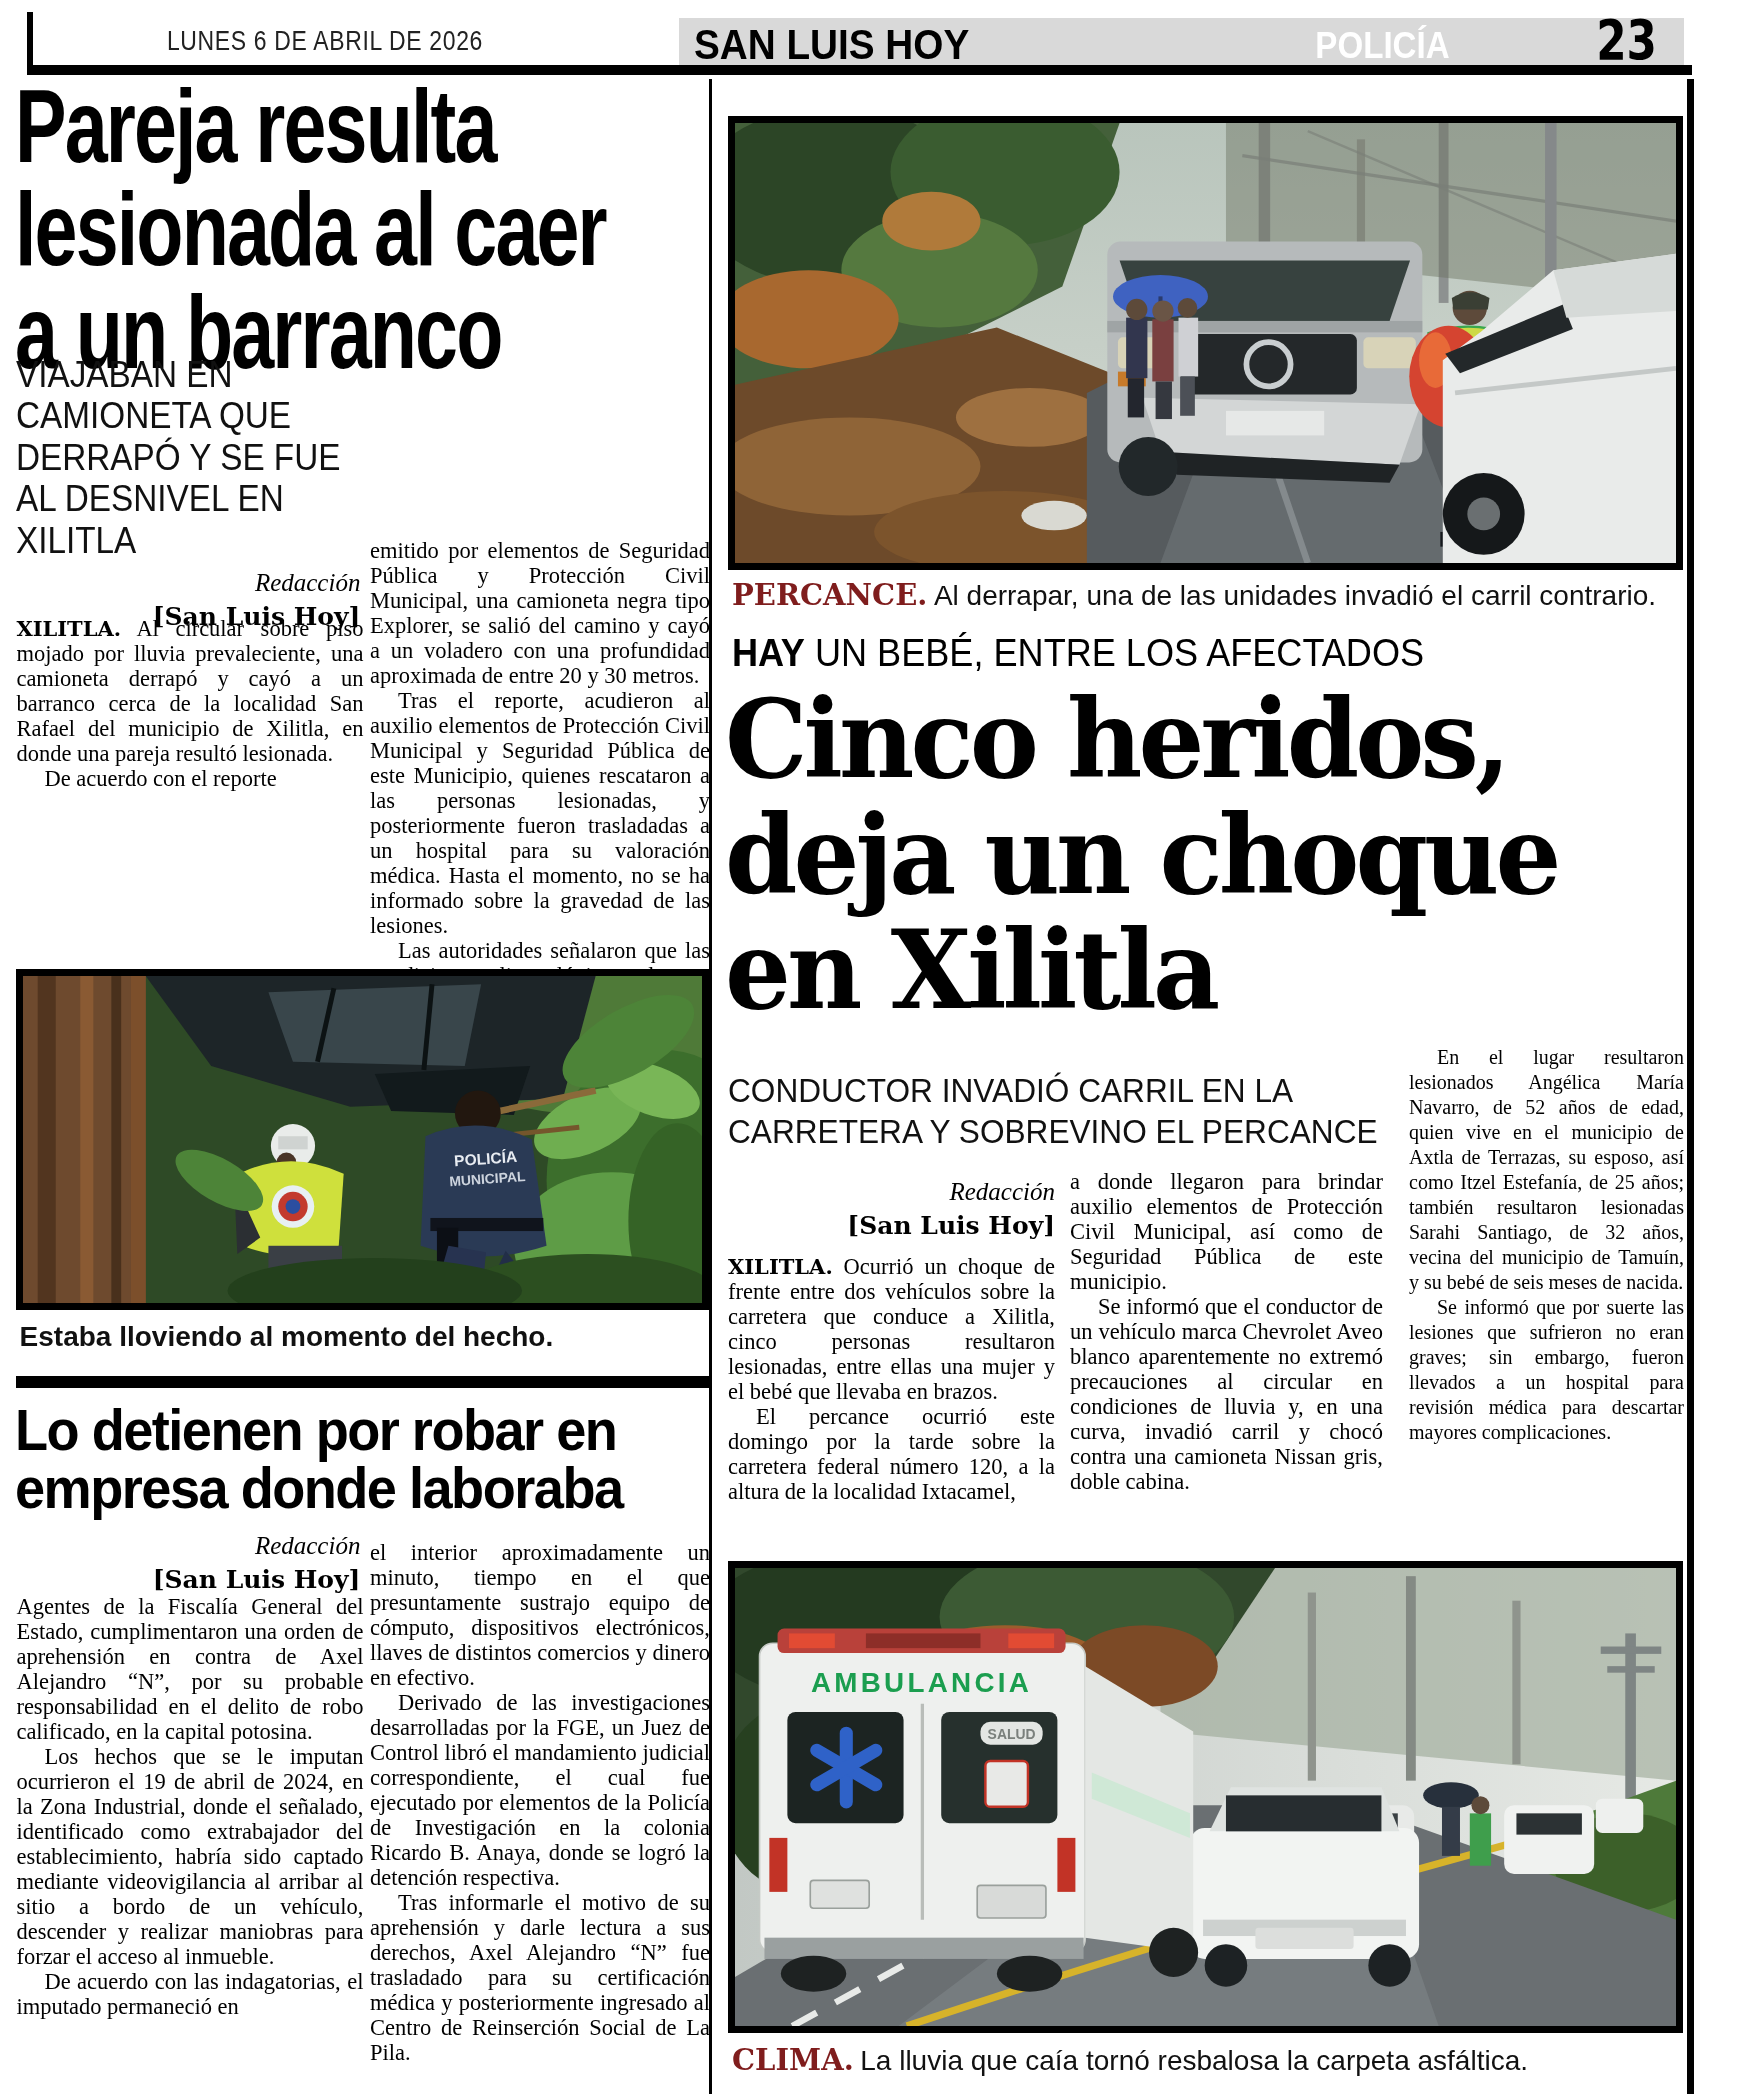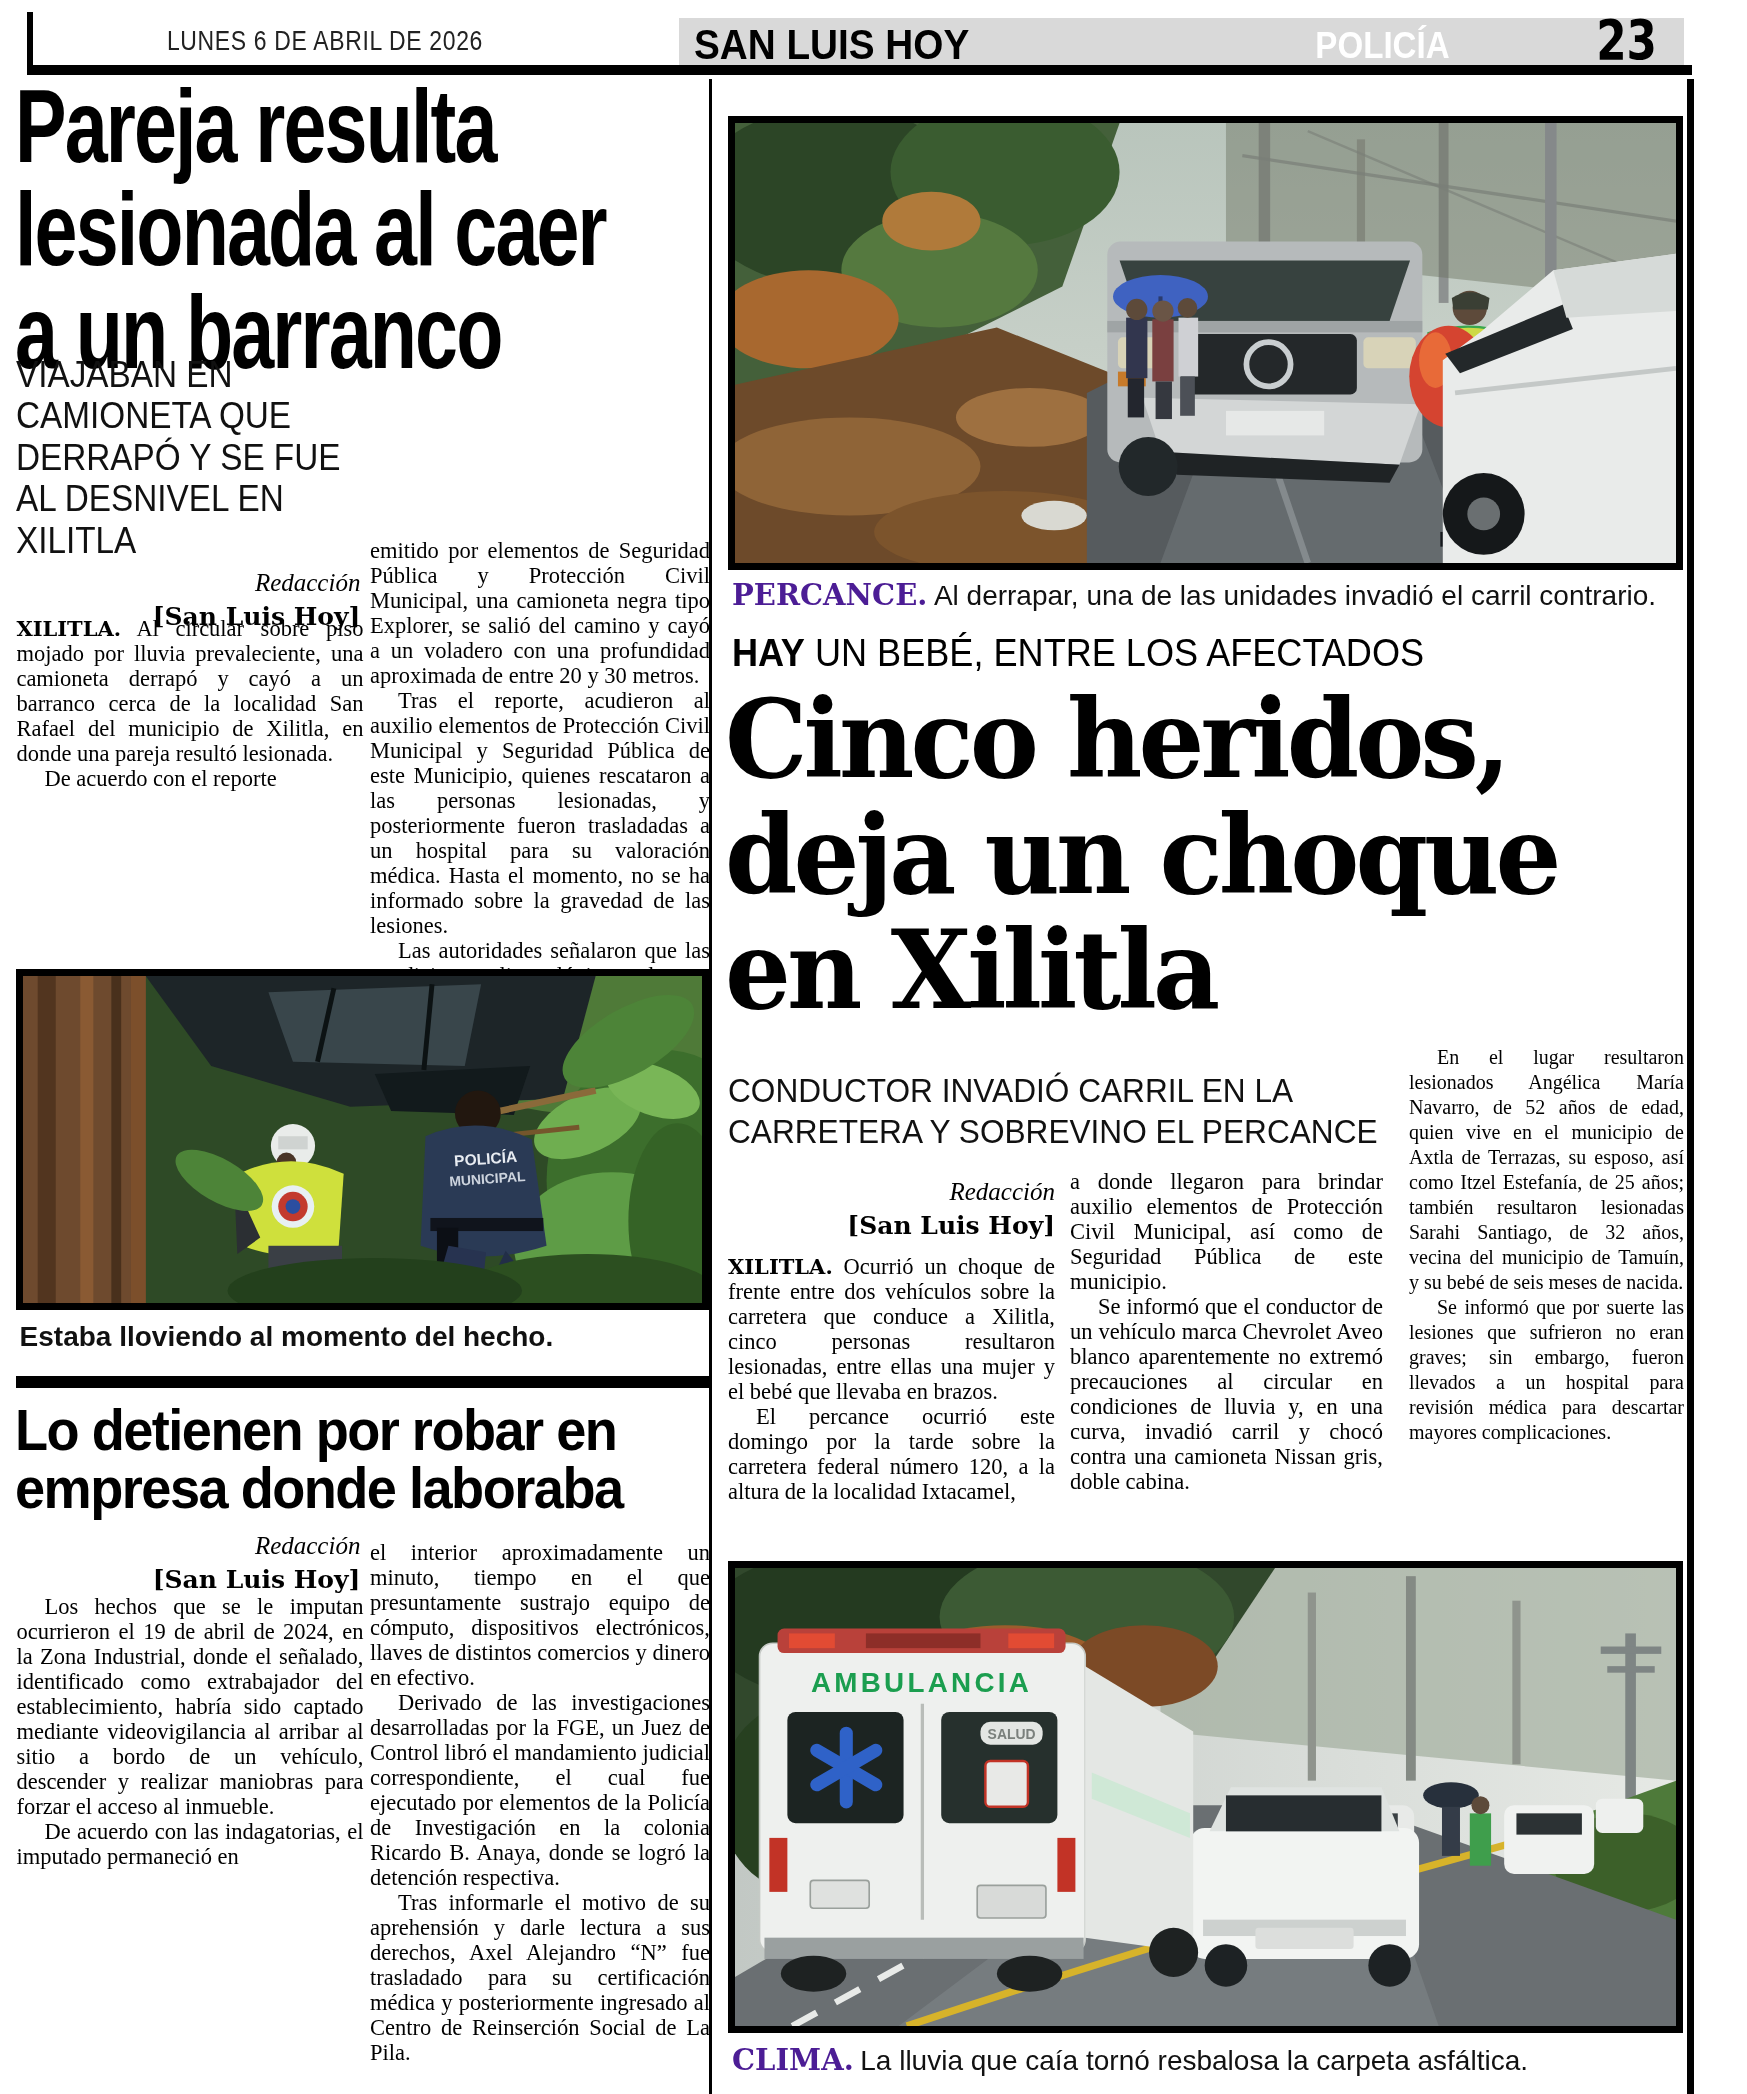--- a/index.html
+++ b/index.html
@@ -63,21 +63,21 @@
   .mc2{left:1070px;top:1169px;width:313px;}
   .mc3{left:1409px;top:1045px;width:275px;font-size:20px;}
   
   .photo{border:7.4px solid #000;background:#9aa59a;}
   .photo svg{display:block;}
   .photo1{left:16.4px;top:969px;width:679px;height:327px;}
   .photo2{left:728px;top:116px;width:941px;height:440px;}
   .photo3{left:728px;top:1561px;width:941px;height:458px;}
   
   .caption{font-family:"Liberation Sans",sans-serif;font-size:28px;color:#111;}
-  .caption .cap-label{font-family:"DejaVu Serif",serif;font-weight:700;font-size:29px;color:#4c1d95;}
+  .caption .cap-label{font-family:"DejaVu Serif",serif;font-weight:700;font-size:29px;color:#7f1d1d;}
   .cap1{left:19.6px;top:1321px;width:687px;font-weight:700;}
   .cap2{left:732px;top:578px;width:949px;}
   .cap3{left:732px;top:2043px;width:949px;}
   .cap-text{margin-left:6.5px;}
 </style>
 </head>
 <body>
 
 <div class="page">
 
@@ -172,20 +172,21 @@
 
   <div class="abs h2-left preline">Lo detienen por robar en
 empresa donde laboraba</div>
 
   <div class="abs byline byl-2">
     <span class="by-name">Redacción</span>
     <span class="by-org">[San Luis Hoy]</span>
   </div>
 
   <div class="abs col a2c1">
+    <p>Agentes de la Fiscalía General del Estado, cumplimentaron una orden de aprehensión en contra de Axel Alejandro “N”, por su probable responsabilidad en el delito de robo calificado, en la capital potosina.</p>
     <p class="indent">Los hechos que se le imputan ocurrieron el 19 de abril de 2024, en la Zona Industrial, donde el señalado, identificado como extrabajador del establecimiento, habría sido captado mediante videovigilancia al arribar al sitio a bordo de un vehículo, descender y realizar maniobras para forzar el acceso al inmueble.</p>
     <p class="indent">De acuerdo con las indagatorias, el imputado permaneció en</p>
   </div>
   <div class="abs col a2c2">
     <p>el interior aproximadamente un minuto, tiempo en el que presuntamente sustrajo equipo de cómputo, dispositivos electrónicos, llaves de distintos comercios y dinero en efectivo.</p>
     <p class="indent">Derivado de las investigaciones desarrolladas por la FGE, un Juez de Control libró el mandamiento judicial correspondiente, el cual fue ejecutado por elementos de la Policía de Investigación en la colonia Ricardo B. Anaya, donde se logró la detención respectiva.</p>
     <p class="indent">Tras informarle el motivo de su aprehensión y darle lectura a sus derechos, Axel Alejandro “N” fue trasladado para su certificación médica y posteriormente ingresado al Centro de Reinserción Social de La Pila.</p>
   </div>
 
   <div class="abs photo photo2">

